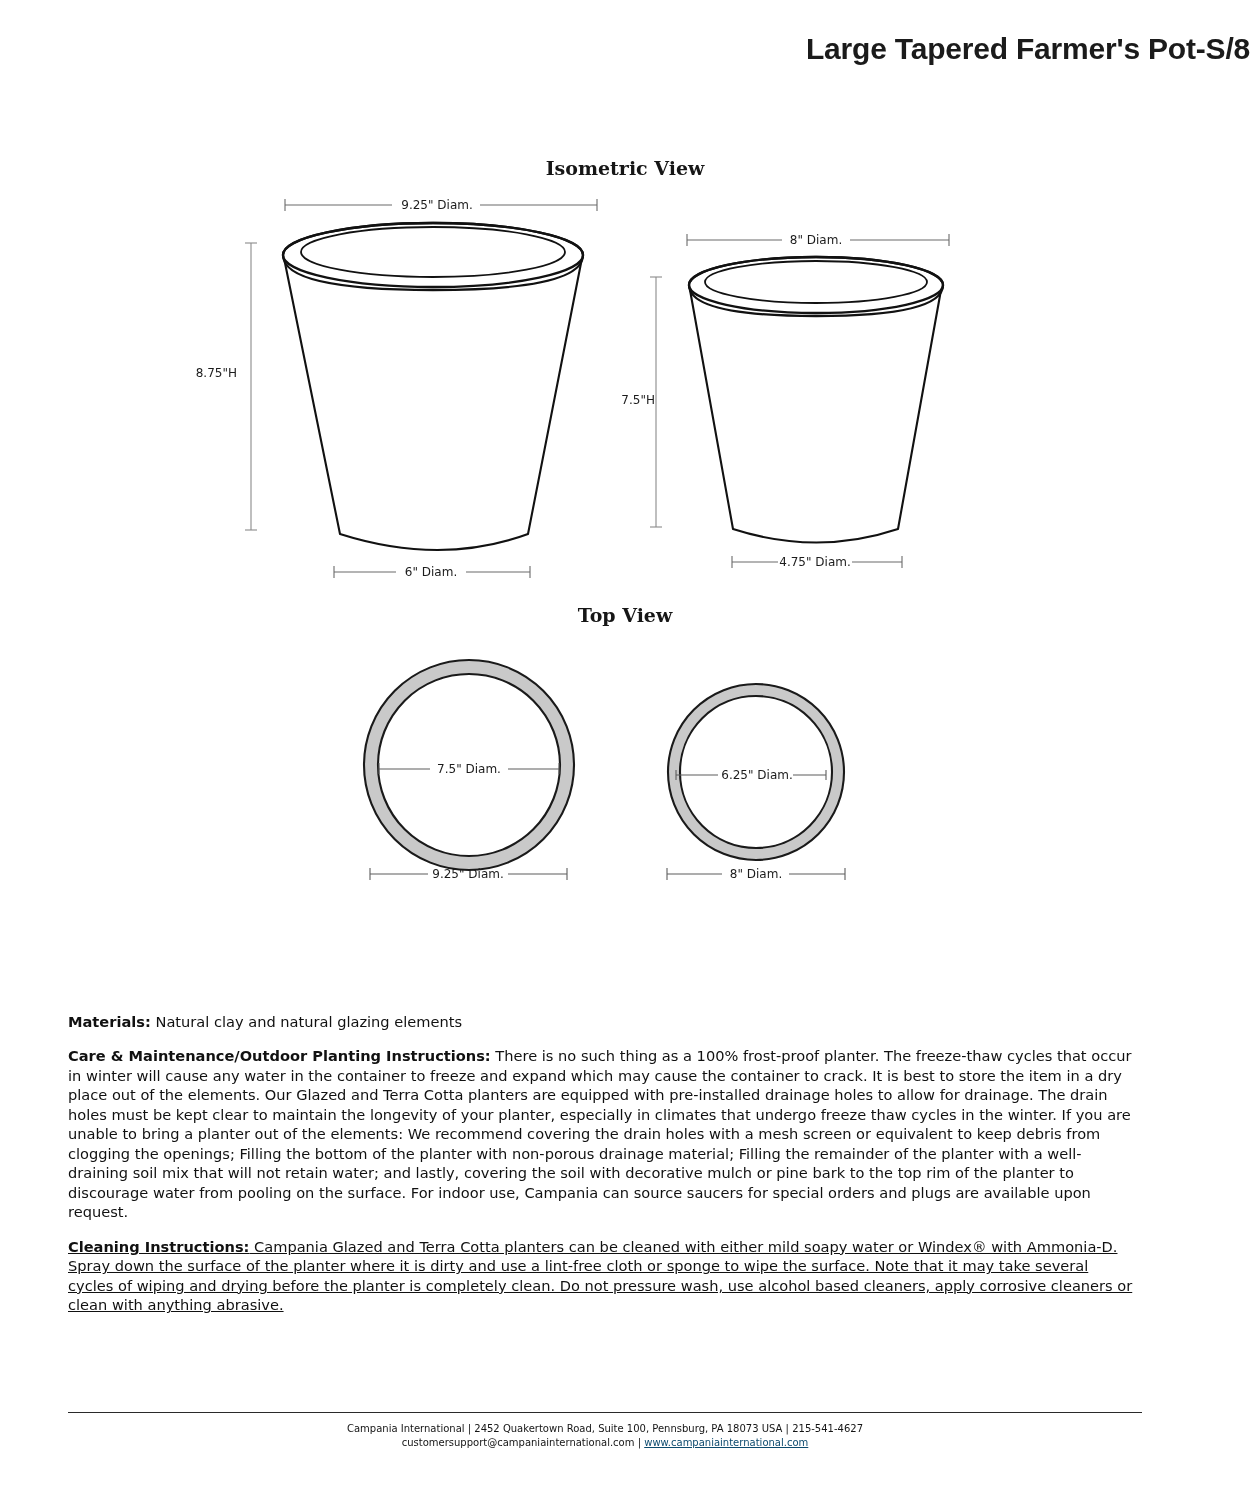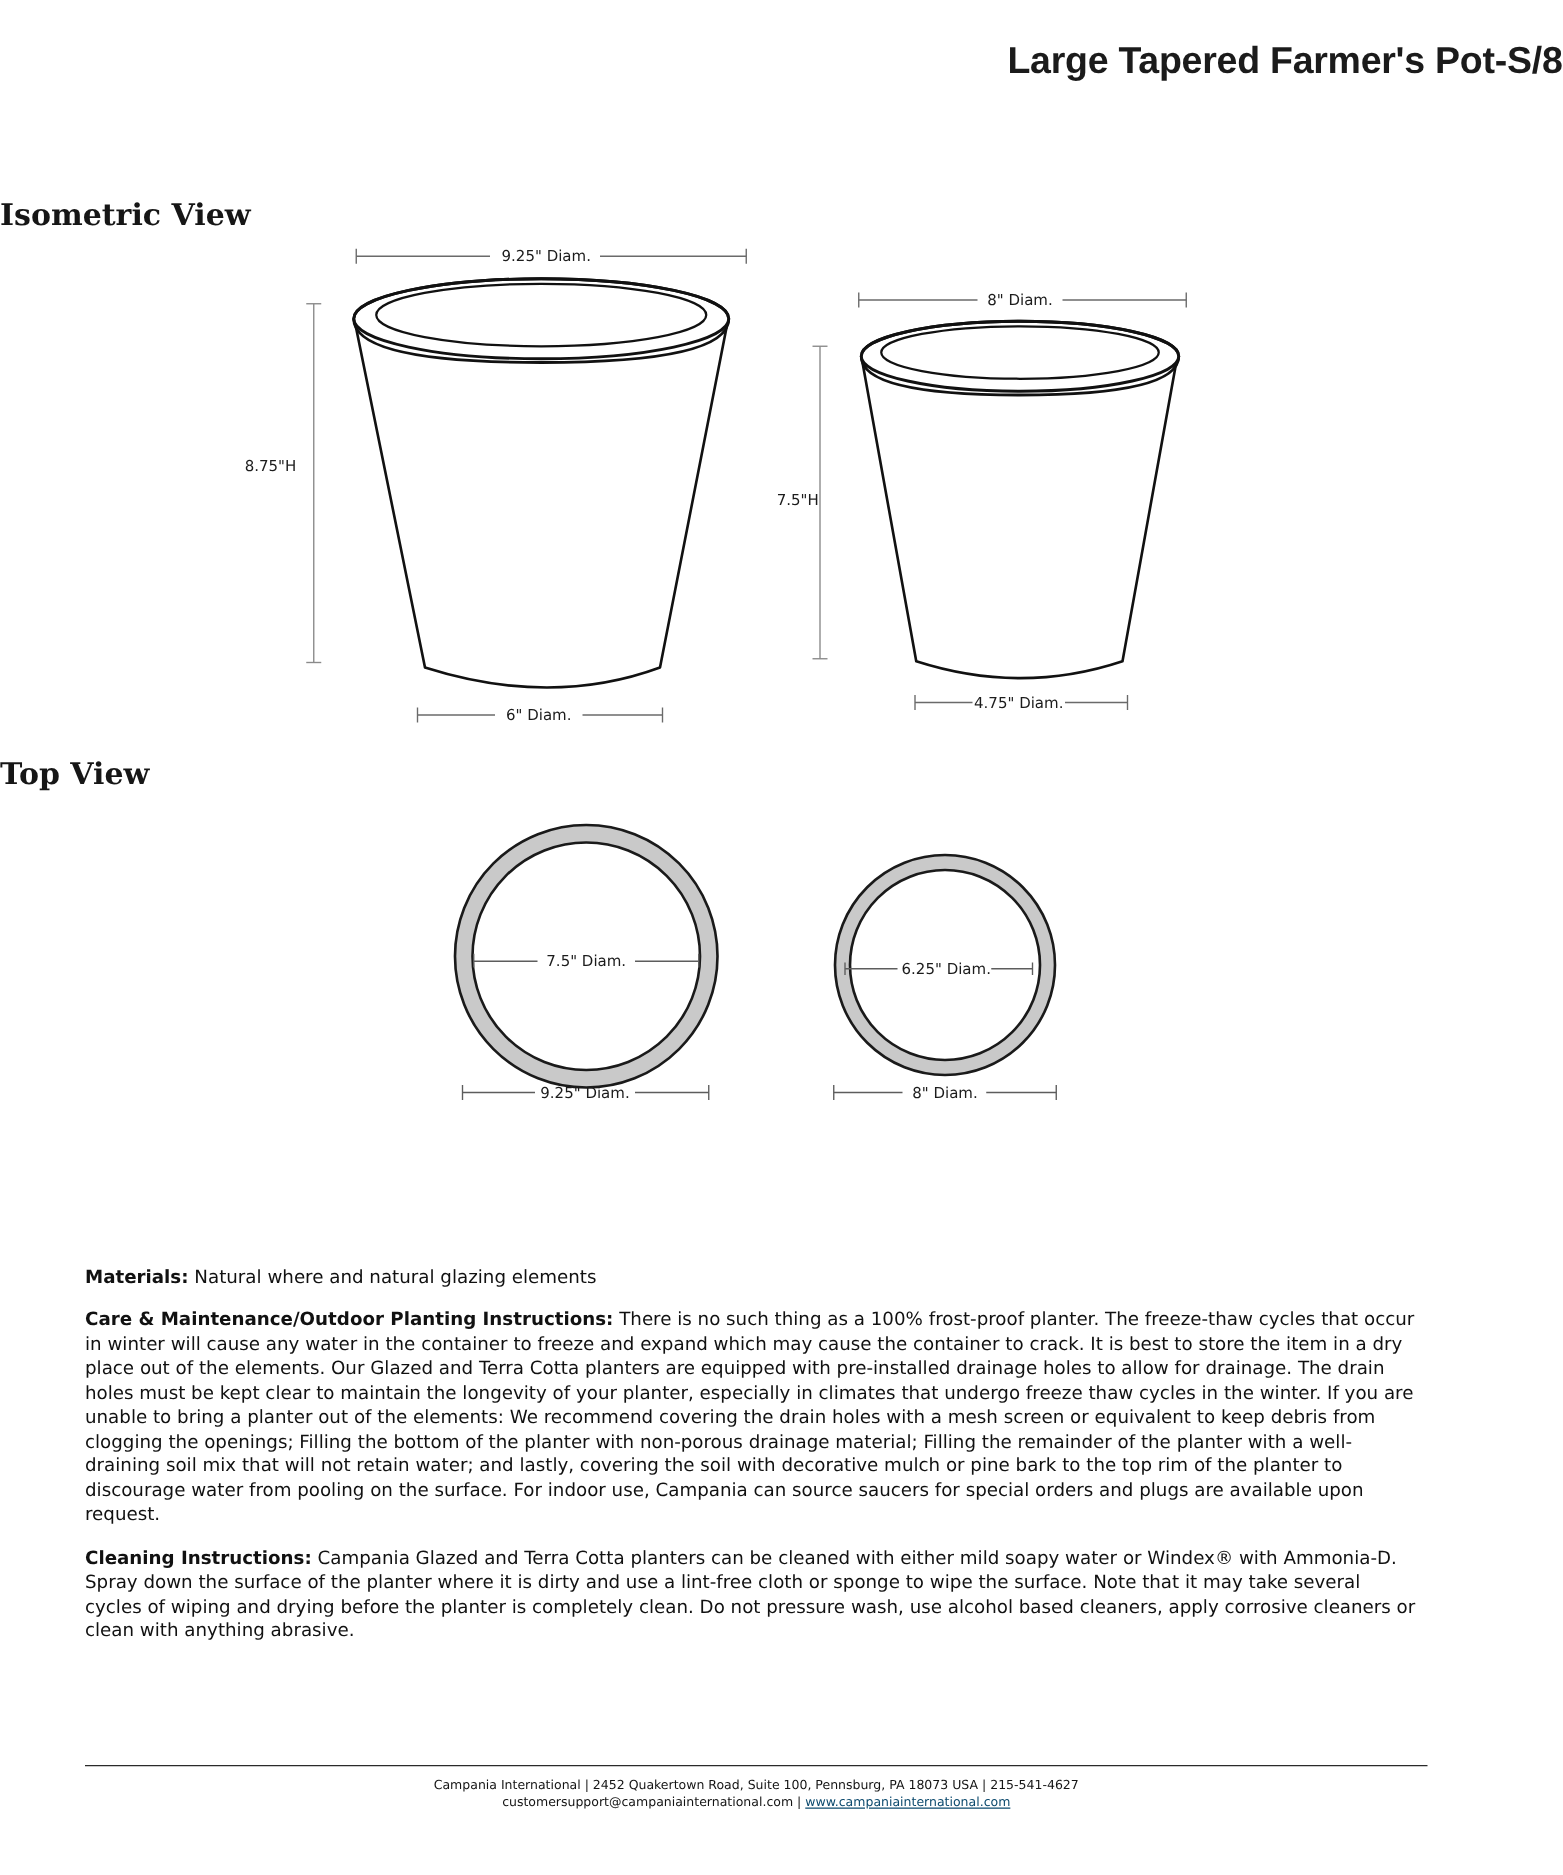--- a/index.html
+++ b/index.html
@@ -19,24 +19,24 @@
     font-family: "Liberation Sans", sans-serif;
     font-weight: bold;
     font-size: 30px;
     letter-spacing: -0.2px;
     color: #1b1b1b;
     margin: 0;
     padding-top: 32px;
   }
 
   .section-heading {
-    text-align: left;
+    text-align: center;
     font-family: "DejaVu Serif", "Liberation Serif", serif;
     font-weight: bold;
-    font-size: 24px;
+    font-size: 19px;
     color: #161616;
   }
 
   #iso-heading { position: absolute; left: 0; right: 0; top: 157px; }
   #top-heading { position: absolute; left: 0; right: 0; top: 604px; }
 
   .drawing-layer {
     position: absolute;
     left: 0;
     top: 0;
@@ -50,21 +50,21 @@
     left: 68px;
     top: 1012px;
     width: 1068px;
     font-family: "DejaVu Sans", "Liberation Sans", sans-serif;
     font-size: 14.6px;
     line-height: 1.335;
     color: #111111;
     text-align: left;
   }
   .body-text p { margin: 0 0 15px 0; }
-  .body-text p:last-child { margin-bottom: 0; }
+  .body-text p:last-child { margin-bottom: 0; text-decoration: underline; }
   .lead { font-weight: bold; }
 
   .footer {
     position: absolute;
     left: 68px;
     top: 1412px;
     width: 1074px;
   }
   .footer-rule {
     width: 100%;
@@ -207,21 +207,21 @@
       <line x1="845" y1="868" x2="845" y2="880"></line>
       <line x1="667" y1="874" x2="722" y2="874"></line>
       <line x1="789" y1="874" x2="845" y2="874"></line>
     </g>
     <text class="dim" x="756" y="878" text-anchor="middle">8" Diam.</text>
   </g>
 
 </svg>
 
 <div class="body-text">
-  <p><span class="lead">Materials:</span><span> Natural where and natural glazing elements</span></p>
+  <p><span class="lead">Materials:</span><span> Natural clay and natural glazing elements</span></p>
   <p><span class="lead">Care &amp; Maintenance/Outdoor Planting Instructions:</span><span> There is no such thing as a 100% frost-proof planter. The freeze-thaw cycles that occur in winter will cause any water in the container to freeze and expand which may cause the container to crack. It is best to store the item in a dry place out of the elements. Our Glazed and Terra Cotta planters are equipped with pre-installed drainage holes to allow for drainage. The drain holes must be kept clear to maintain the longevity of your planter, especially in climates that undergo freeze thaw cycles in the winter. If you are unable to bring a planter out of the elements: We recommend covering the drain holes with a mesh screen or equivalent to keep debris from clogging the openings; Filling the bottom of the planter with non-porous drainage material; Filling the remainder of the planter with a well-draining soil mix that will not retain water; and lastly, covering the soil with decorative mulch or pine bark to the top rim of the planter to discourage water from pooling on the surface. For indoor use, Campania can source saucers for special orders and plugs are available upon request.</span></p>
   <p><span class="lead">Cleaning Instructions:</span><span> Campania Glazed and Terra Cotta planters can be cleaned with either mild soapy water or Windex® with Ammonia-D. Spray down the surface of the planter where it is dirty and use a lint-free cloth or sponge to wipe the surface. Note that it may take several cycles of wiping and drying before the planter is completely clean. Do not pressure wash, use alcohol based cleaners, apply corrosive cleaners or clean with anything abrasive.</span></p>
 </div>
 
 <div class="footer">
   <div class="footer-rule"></div>
   <div class="footer-text">
     <div>Campania International | 2452 Quakertown Road, Suite 100, Pennsburg, PA 18073 USA | 215-541-4627</div>
     <div><span>customersupport@campaniainternational.com</span><span> | </span><a class="footer-link" href="#">www.campaniainternational.com</a></div>
   </div>

